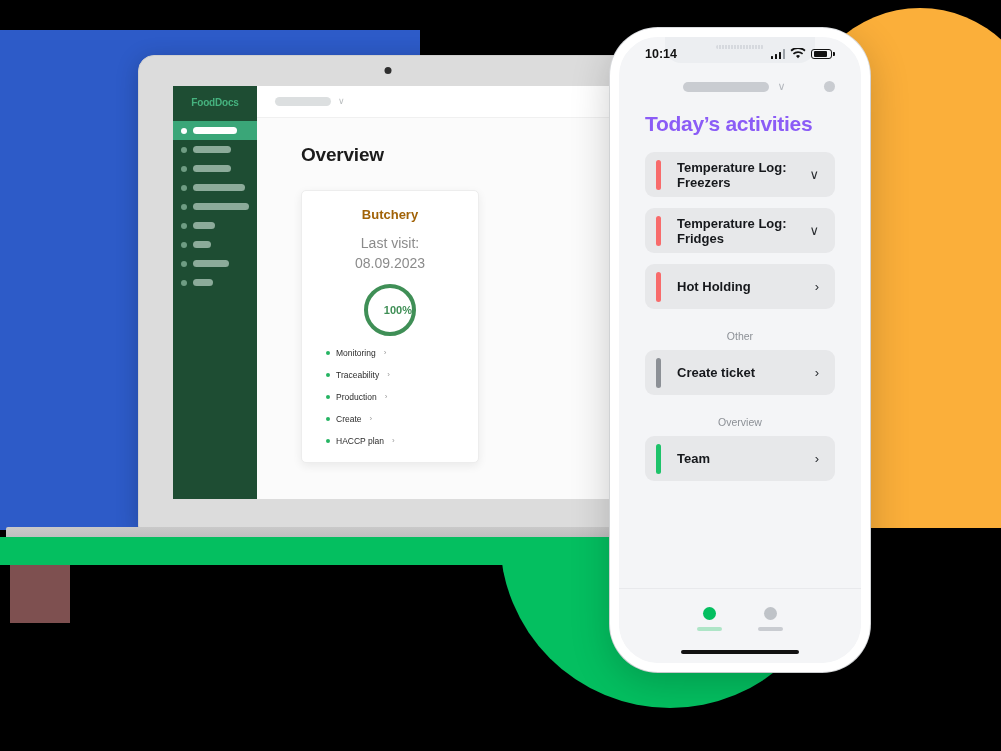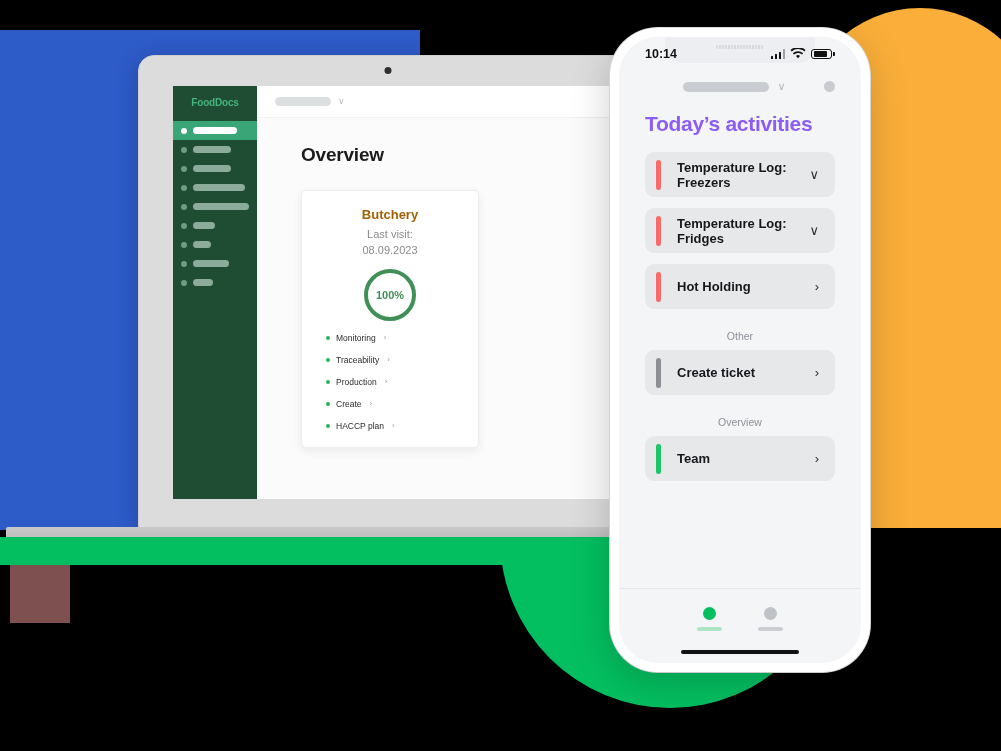--- a/index.html
+++ b/index.html
@@ -101,26 +101,26 @@
   .content-body { flex: 1; padding: 26px 0 14px 44px; }
   .page-title { font-size: 19px; font-weight: 700; color: #1b1b1b; letter-spacing: -0.2px; }
 
   .card {
     width: 178px; margin-top: 24px; background: #fff;
     border: 1px solid #ededed; border-radius: 5px;
     box-shadow: 0 3px 10px rgba(0,0,0,.07);
     padding: 16px 14px 16px 14px; text-align: center;
   }
   .card-title { font-size: 13px; font-weight: 700; color: #a16207; }
-  .card-sub { font-size: 11px; color: #8b8b8b; margin-top: 5px; line-height: 1.45; }
+  .card-sub { font-size: 14px; color: #8b8b8b; margin-top: 11px; line-height: 1.45; }
   .ring-wrap { display: flex; justify-content: center; margin: 10px 0 12px 0; }
   .ring {
     width: 52px; height: 52px; border-radius: 50%;
     border: 4px solid #3f8f56;
-    display: flex; align-items: center; justify-content: center;
+    display: flex; align-items: center; justify-content: flex-end;
   }
   .ring-label { font-size: 11px; font-weight: 700; color: #3f8f56; }
   .card-links { text-align: left; padding-left: 10px; }
   .card-link { display: flex; align-items: center; gap: 6px; margin-bottom: 12px; }
   .card-link:last-child { margin-bottom: 0; }
   .link-dot { width: 4px; height: 4px; border-radius: 50%; background: #25b462; flex: 0 0 4px; }
   .link-text { font-size: 8.5px; color: #2b2b2b; }
   .link-chev { font-size: 8px; color: #9a9a9a; margin-left: 2px; }
 
   

